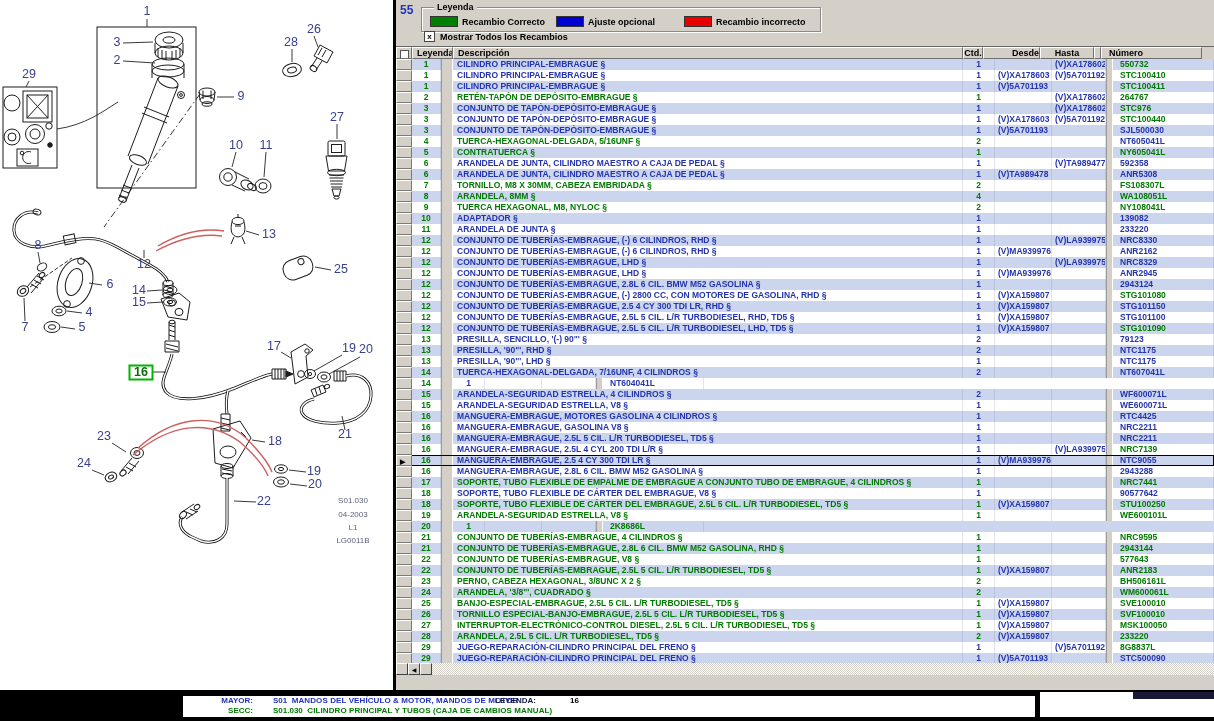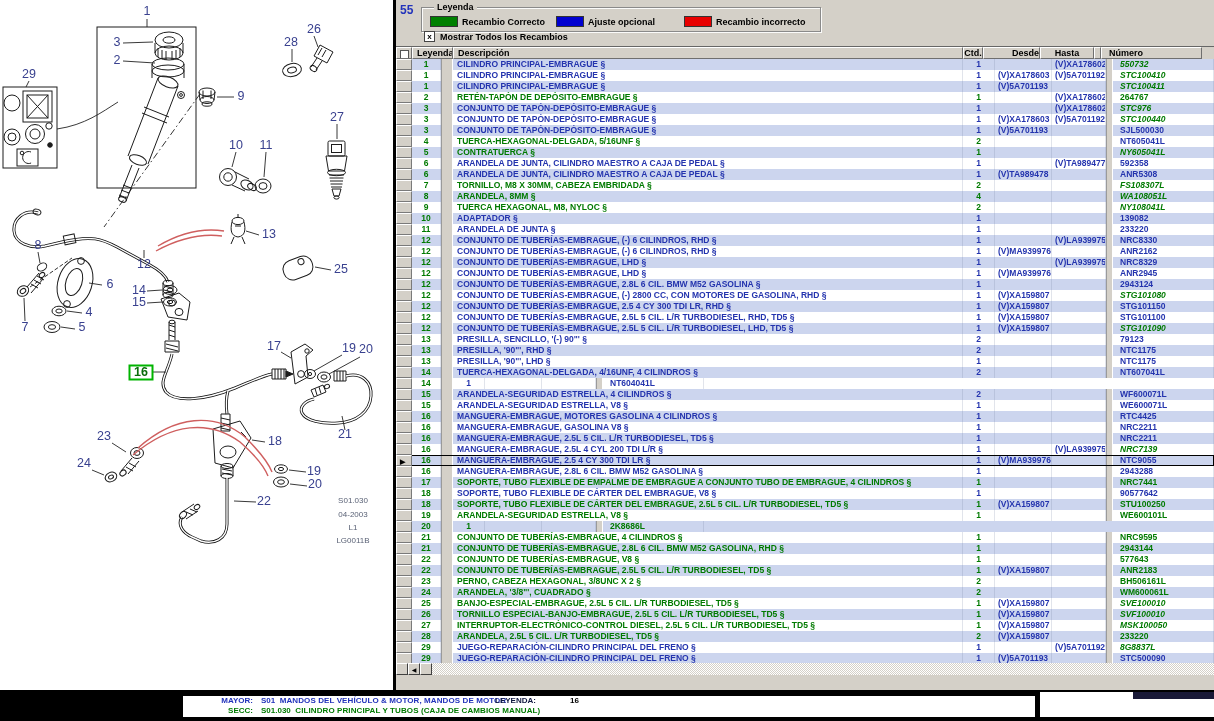--- a/index.html
+++ b/index.html
@@ -59,36 +59,36 @@
   .band{width:12px;background:#d4d0c8;border-left:1px solid #9a9a9a;border-right:1px solid #fff}
   .band2{width:7px}
   .desc{width:510px;padding-left:4px}
   .ctd{width:32px;text-align:center}
   .desde{width:57px;padding-left:3px}
   .hasta{width:54px;padding-left:3px}
   .dh{color:#2434ae}
   .num{width:101px;padding-left:7px}
   .c-g{color:#007a00}
   .c-b{color:#2434ae}
-  .italic{font-style:italic}
+  .italic{}
   
   #hscroll{position:absolute;left:0;top:663px;width:818px;height:12px;background:#fff;
     background-image:linear-gradient(45deg,#d4d0c8 25%,transparent 25%,transparent 75%,#d4d0c8 75%,#d4d0c8),
                      linear-gradient(45deg,#d4d0c8 25%,transparent 25%,transparent 75%,#d4d0c8 75%,#d4d0c8);
     background-size:2px 2px;background-position:0 0,1px 1px}
   .sb-stub,.sb-btn,.sb-thumb{position:absolute;top:0;width:12px;height:12px;background:#d4d0c8;
     border:1px solid;border-color:#fff #404040 #404040 #fff;box-sizing:border-box}
   .sb-stub{left:0}
   .sb-btn{left:12px;display:flex;align-items:center;justify-content:center;font-size:6px;color:#000}
   .sb-thumb{left:24px}
   
   #bottom-bar{position:absolute;left:0;top:690px;width:1214px;height:31px;background:#000}
   #status-panel{position:absolute;left:183px;top:6px;width:852px;height:21px;background:#fff}
   .status-line{position:relative;height:10px;white-space:nowrap;font:bold 8px/10px "Liberation Sans",sans-serif}
-  .st-label{display:inline-block;width:70px;text-align:right;margin-right:8px}
+  .st-label{display:inline-block;width:70px;text-align:right;margin-right:20px}
   .st-mayor{color:#2233bb}
   .st-secc{color:#007a00}
   .st-text{letter-spacing:0.1px}
   #leyenda-label{position:absolute;left:312px;top:0;color:#101840}
   #leyenda-value{position:absolute;left:387px;top:0;color:#000;font-weight:bold}
   #corner-box{position:absolute;left:1040px;top:2px;width:174px;height:25px;background:#fff}
   #corner-strip{position:absolute;right:0;top:0;width:81px;height:7px;background:#191937}
 </style>
 </head>
 <body>
@@ -655,21 +655,21 @@
           <div class="cell ctd c-b">1</div>
           <div class="cell desde dh"></div>
           <div class="cell hasta dh"></div>
           <div class="cell band band2"></div>
           <div class="cell num c-b">NTC1175</div>
         </div>
         <div class="row blue">
           <div class="cell gutter"></div>
           <div class="cell ley">14</div>
           <div class="cell band"></div>
-          <div class="cell desc c-b">TUERCA-HEXAGONAL-DELGADA, 4/16UNF, 4 CILINDROS §</div>
+          <div class="cell desc c-b">TUERCA-HEXAGONAL-DELGADA, 7/16UNF, 4 CILINDROS §</div>
           <div class="cell ctd c-b">2</div>
           <div class="cell desde dh"></div>
           <div class="cell hasta dh"></div>
           <div class="cell band band2"></div>
           <div class="cell num c-b">NT607041L</div>
         </div>
         <div class="row">
           <div class="cell gutter"></div>
           <div class="cell ley">14</div>
           <div class="cell band"></div>

